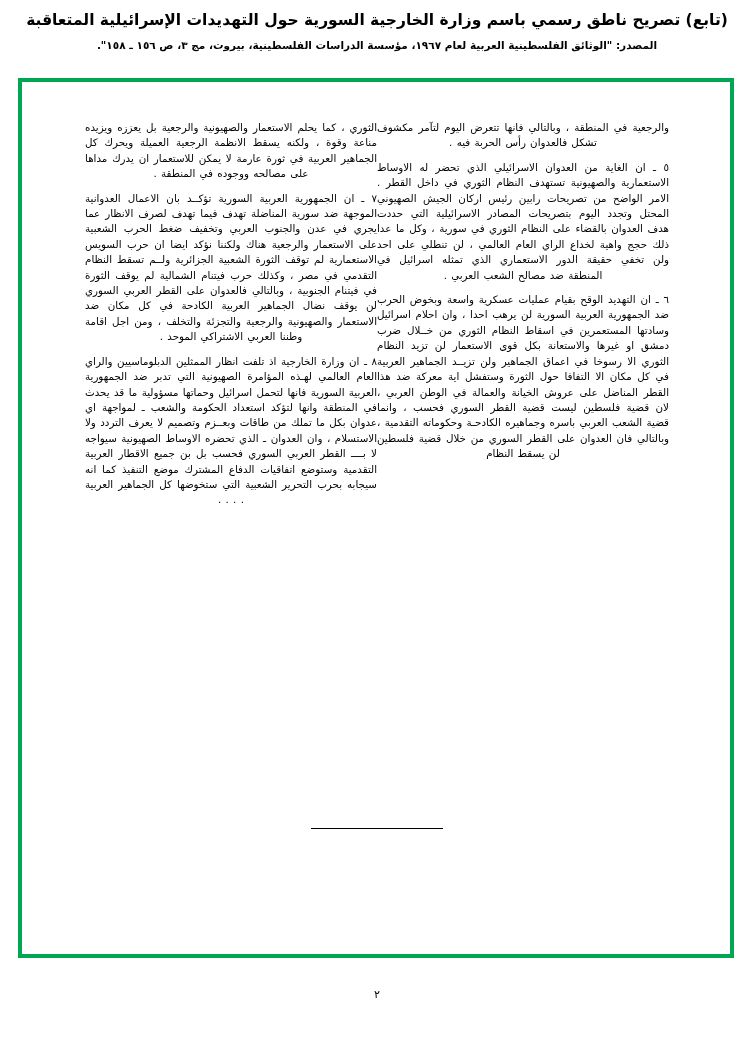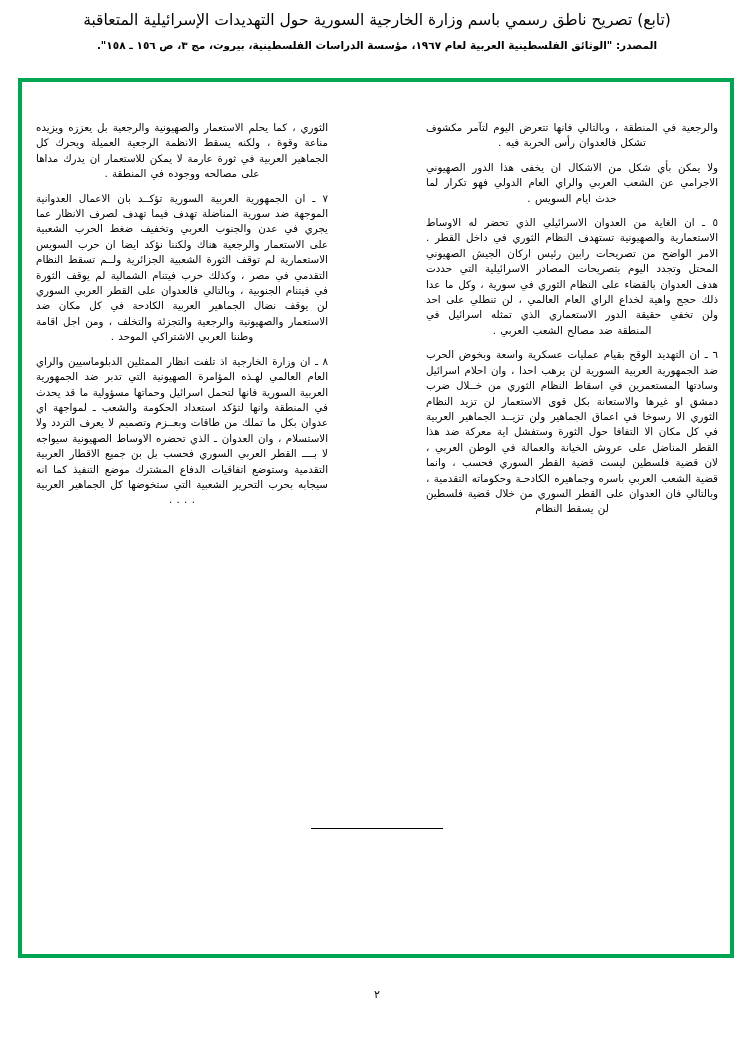--- a/index.html
+++ b/index.html
@@ -19,21 +19,21 @@
   
   .doc-header {
     position: absolute;
     top: 10px;
     left: 0;
     width: 754px;
     text-align: center;
   }
   .doc-title {
     font-family: "DejaVu Sans", "Liberation Sans", sans-serif;
-    font-weight: normal;
+    font-weight: bold;
     font-size: 15.5px;
     letter-spacing: 0px;
     line-height: 20px;
     color: #000;
     direction: rtl;
   }
   .doc-source {
     margin-top: 8px;
     font-family: "DejaVu Sans", "Liberation Sans", sans-serif;
     font-weight: bold;
@@ -56,21 +56,21 @@
   }
 
   
   .columns {
     position: absolute;
     top: 120px;
     left: 36px;
     right: 36px;
     display: flex;
     flex-direction: row-reverse;
-    justify-content: space-between;
+    justify-content: center;
     direction: rtl;
   }
   .col {
     width: 292px;
   }
   .col p {
     margin: 0 0 9px 0;
     font-family: "DejaVu Sans", "Liberation Sans", sans-serif;
     font-size: 10.3px;
     line-height: 15.4px;
@@ -117,21 +117,20 @@
 <div class="columns">
 
   <div class="col">
     <p>الثوري ، كما يحلم الاستعمار والصهيونية والرجعية بل يعززه ويزيده مناعة وقوة ، ولكنه يسقط الانظمة الرجعية العميلة ويحرك كل الجماهير العربية في ثورة عارمة لا يمكن للاستعمار ان يدرك مداها على مصالحه ووجوده في المنطقة .</p>
     <p>٧ ـ ان الجمهورية العربية السورية تؤكــد بان الاعمال العدوانية الموجهة ضد سورية المناضلة تهدف فيما تهدف لصرف الانظار عما يجري في عدن والجنوب العربي وتخفيف ضغط الحرب الشعبية على الاستعمار والرجعية هناك ولكننا نؤكد ايضا ان حرب السويس الاستعمارية لم توقف الثورة الشعبية الجزائرية ولــم تسقط النظام التقدمي في مصر ، وكذلك حرب فيتنام الشمالية لم يوقف الثورة في فيتنام الجنوبية ، وبالتالي فالعدوان على القطر العربي السوري لن يوقف نضال الجماهير العربية الكادحة في كل مكان ضد الاستعمار والصهيونية والرجعية والتجزئة والتخلف ، ومن اجل اقامة وطننا العربي الاشتراكي الموحد .</p>
     <p>٨ ـ ان وزارة الخارجية اذ تلفت انظار الممثلين الدبلوماسيين والراي العام العالمي لهـذه المؤامرة الصهيونية التي تدبر ضد الجمهورية العربية السورية فانها لتحمل اسرائيل وحماتها مسؤولية ما قد يحدث في المنطقة وانها لتؤكد استعداد الحكومة والشعب ـ لمواجهة اي عدوان بكل ما تملك من طاقات وبعــزم وتصميم لا يعرف التردد ولا الاستسلام ، وان العدوان ـ الذي تحضره الاوساط الصهيونية سيواجه لا بــــ القطر العربي السوري فحسب بل بن جميع الاقطار العربية التقدمية وستوضع اتفاقيات الدفاع المشترك موضع التنفيذ كما انه سيجابه بحرب التحرير الشعبية التي ستخوضها كل الجماهير العربية . . . .</p>
   </div>
 
   <div class="col">
     <p>والرجعية في المنطقة ، وبالتالي فانها تتعرض اليوم لتآمر مكشوف تشكل فالعدوان رأس الحربة فيه .</p>
-    <p>ولا يمكن بأي شكل من الاشكال ان يخفى هذا الدور الصهيوني الاجرامي عن الشعب العربي والراي العام الدولي فهو تكرار لما حدث ايام السويس .</p>
     <p>٥ ـ ان الغاية من العدوان الاسرائيلي الذي تحضر له الاوساط الاستعمارية والصهيونية تستهدف النظام الثوري في داخل القطر . الامر الواضح من تصريحات رابين رئيس اركان الجيش الصهيوني المحتل وتجدد اليوم بتصريحات المصادر الاسرائيلية التي حددت هدف العدوان بالقضاء على النظام الثوري في سورية ، وكل ما عدا ذلك حجج واهية لخداع الراي العام العالمي ، لن تنطلي على احد ولن تخفي حقيقة الدور الاستعماري الذي تمثله اسرائيل في المنطقة ضد مصالح الشعب العربي .</p>
     <p>٦ ـ ان التهديد الوقح بقيام عمليات عسكرية واسعة وبخوض الحرب ضد الجمهورية العربية السورية لن يرهب احدا ، وان احلام اسرائيل وسادتها المستعمرين في اسقاط النظام الثوري من خــلال ضرب دمشق او غيرها والاستعانة بكل قوى الاستعمار لن تزيد النظام الثوري الا رسوخا في اعماق الجماهير ولن تزيــد الجماهير العربية في كل مكان الا التفافا حول الثورة وستفشل اية معركة ضد هذا القطر المناضل على عروش الخيانة والعمالة في الوطن العربي ، لان قضية فلسطين ليست قضية القطر السوري فحسب ، وانما قضية الشعب العربي باسره وجماهيره الكادحـة وحكوماته التقدمية ، وبالتالي فان العدوان على القطر السوري من خلال قضية فلسطين لن يسقط النظام</p>
   </div>
 
 </div>
 
 <div class="bottom-rule"></div>
 
 <div class="page-number">٢</div>
 

